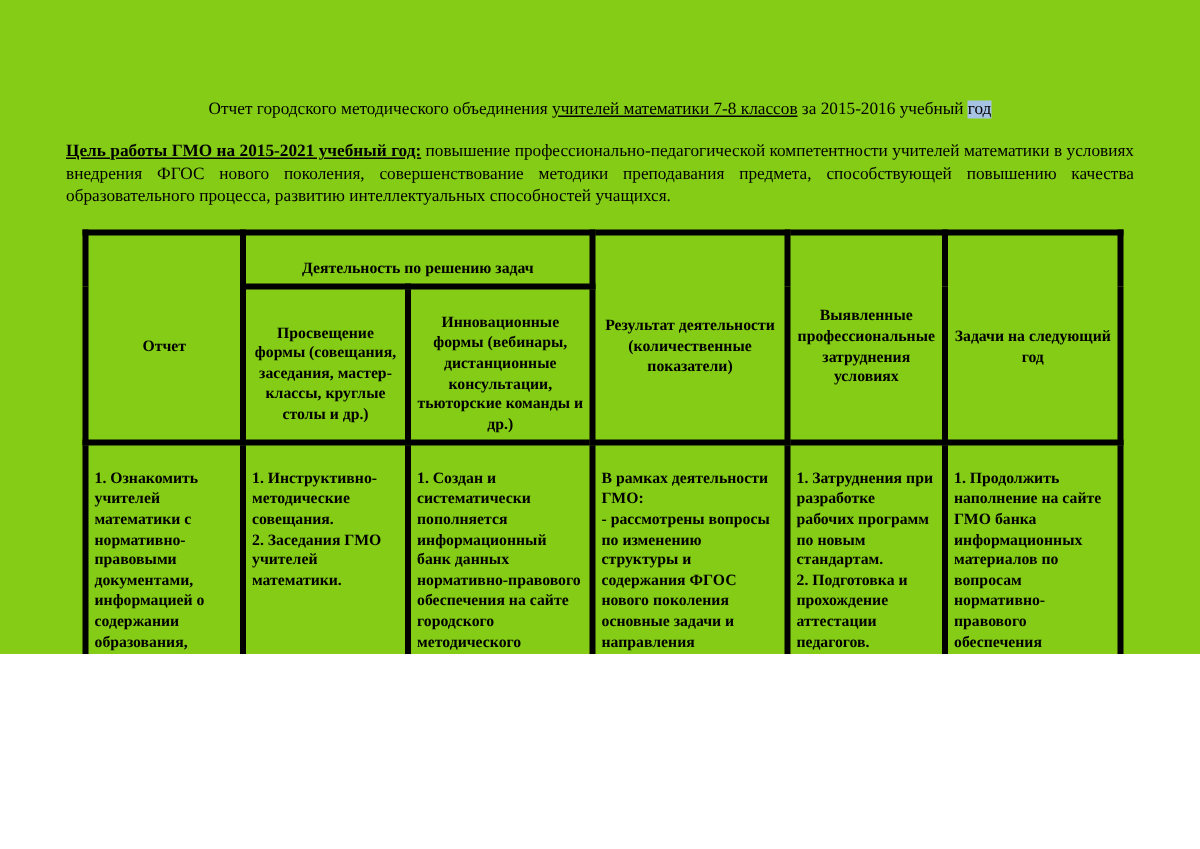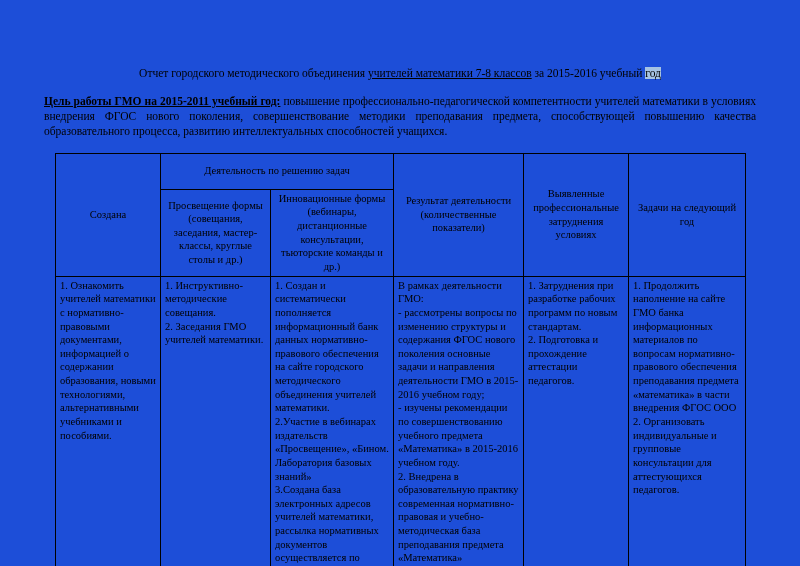--- a/index.html
+++ b/index.html
@@ -1,20 +1,20 @@
 <!DOCTYPE html>
 <html><head>
 <meta charset="utf-8">
 <style>
   * { margin: 0; padding: 0; box-sizing: border-box; }
   html, body { background: #ffffff; }
   .page {
     width: 800px;
-    height: 566px;
-    background: #1d4ed8;
+    height: 436px;
+    background: #84cc16;
     overflow: hidden;
     font-family: "Liberation Serif", "DejaVu Serif", serif;
     color: #000000;
     padding-top: 66px;
   }
   .doc-title {
     text-align: center;
     font-size: 11.5px;
     line-height: 1.3;
     padding: 0 40px;
@@ -28,52 +28,53 @@
     margin: 13px 44px 0 44px;
   }
   .goal-label { font-weight: bold; text-decoration: underline; }
   table.report {
     border-collapse: collapse;
     table-layout: fixed;
     margin: 14px 0 0 55px;
     width: 690px;
   }
   table.report td {
-    border: 1px solid #000000;
+    border: 4px solid #000000;
     font-size: 10.5px;
     line-height: 1.3;
-    padding: 2px 4px 2px 4px;
+    padding: 16px 4px 2px 4px;
     overflow: hidden;
+    font-weight: bold;
   }
   .hc { text-align: center; vertical-align: middle; }
   .bc { text-align: left; vertical-align: top; white-space: pre-line; }
   tr.h1 { height: 36px; }
   tr.h2 { height: 64px; }
 </style>
 </head>
 <body>
 
 <div class="page">
 
   <div class="doc-title"><span>Отчет городского методического объединения </span><span class="u">учителей математики 7-8 классов</span><span> за 2015-2016 учебный </span><span class="hl" style="background-color: rgb(166, 195, 227);">год</span></div>
 
-  <p class="goal"><span class="goal-label">Цель работы ГМО на 2015-2011 учебный год:</span><span> повышение профессионально-педагогической компетентности учителей математики в условиях внедрения ФГОС нового поколения, совершенствование методики преподавания предмета, способствующей повышению качества образовательного процесса, развитию интеллектуальных способностей учащихся.</span></p>
+  <p class="goal"><span class="goal-label">Цель работы ГМО на 2015-2021 учебный год:</span><span> повышение профессионально-педагогической компетентности учителей математики в условиях внедрения ФГОС нового поколения, совершенствование методики преподавания предмета, способствующей повышению качества образовательного процесса, развитию интеллектуальных способностей учащихся.</span></p>
 
   <table class="report">
     <colgroup>
       <col style="width:105px">
       <col style="width:110px">
       <col style="width:123px">
       <col style="width:130px">
       <col style="width:105px">
       <col style="width:117px">
     </colgroup>
     <tbody>
         <tr class="h1">
-      <td rowspan="2" class="hc">Создана</td>
+      <td rowspan="2" class="hc">Отчет</td>
       <td colspan="2" class="hc">Деятельность по решению задач</td>
       <td rowspan="2" class="hc">Результат деятельности (количественные показатели)</td>
       <td rowspan="2" class="hc">Выявленные профессиональные затруднения условиях</td>
       <td rowspan="2" class="hc">Задачи на следующий год</td>
     </tr>
     <tr class="h2">
       <td class="hc">Просвещение формы (совещания, заседания, мастер-классы, круглые столы и др.)</td>
       <td class="hc">Инновационные формы (вебинары, дистанционные консультации, тьюторские команды и др.)</td>
     </tr>
     <tr>

